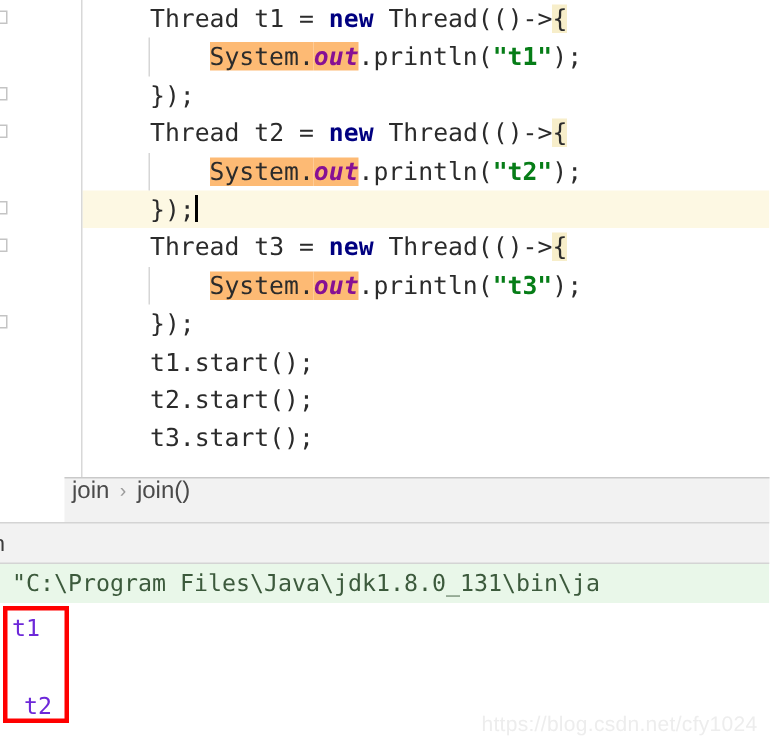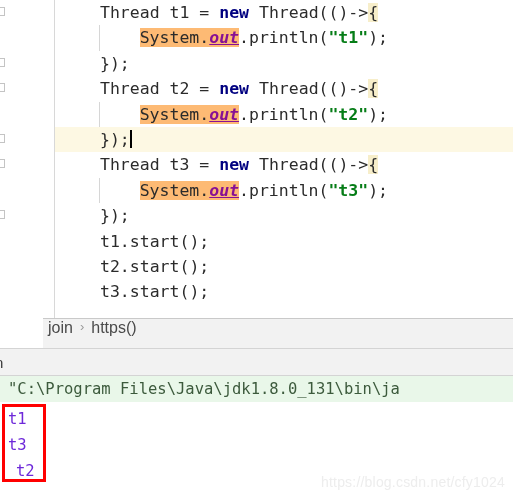--- a/index.html
+++ b/index.html
@@ -73,21 +73,21 @@
     background: #fdf8e3;
   }
   .indent-guide {
     position: absolute;
     width: 1px;
     background: #d6d6d6;
   }
 
   
   .kw     { color: #000080; font-weight: bold; }
-  .field  { color: #871094; font-weight: bold; font-style: italic; text-decoration: underline; }
+  .field  { color: #871094; font-weight: bold; font-style: italic; }
   .str    { color: #067d17; font-weight: bold; }
   .hl     { background: #fdba74; }
   .brace-hl { background: #f7eeca; }
   .plain  { color: #2b2b2b; }
 
   .caret {
     display: inline-block;
     width: 2px;
     height: 18px;
     background: #000000;
@@ -206,29 +206,28 @@
       <div class="fold-marker" style="top: 210.2px;"></div>
     </div>
 
   <div id="code"><div class="cline" style="top: 0px; padding-left: 44px;"><span class="plain">Thread t1 = </span><span class="kw">new</span><span class="plain"> Thread(()-&gt;</span><span class="brace-hl">{</span></div><div class="cline" style="top: 25.4px; padding-left: 83.68px;"><span class="hl">System.</span><span class="field hl">out</span><span class="plain">.println(</span><span class="str">"t1"</span><span class="plain">);</span></div><div class="indent-guide" style="left: 43px; top: 25.4px; height: 25.4px;"></div><div class="cline" style="top: 50.8px; padding-left: 44px;"><span class="plain">});</span></div><div class="cline" style="top: 76.2px; padding-left: 44px;"><span class="plain">Thread t2 = </span><span class="kw">new</span><span class="plain"> Thread(()-&gt;</span><span class="brace-hl">{</span></div><div class="cline" style="top: 101.6px; padding-left: 83.68px;"><span class="hl">System.</span><span class="field hl">out</span><span class="plain">.println(</span><span class="str">"t2"</span><span class="plain">);</span></div><div class="indent-guide" style="left: 43px; top: 101.6px; height: 25.4px;"></div><div class="cline" style="top: 127px; padding-left: 44px;"><span class="plain">});</span><span class="caret"></span></div><div class="cline" style="top: 152.4px; padding-left: 44px;"><span class="plain">Thread t3 = </span><span class="kw">new</span><span class="plain"> Thread(()-&gt;</span><span class="brace-hl">{</span></div><div class="cline" style="top: 177.8px; padding-left: 83.68px;"><span class="hl">System.</span><span class="field hl">out</span><span class="plain">.println(</span><span class="str">"t3"</span><span class="plain">);</span></div><div class="indent-guide" style="left: 43px; top: 177.8px; height: 25.4px;"></div><div class="cline" style="top: 203.2px; padding-left: 44px;"><span class="plain">});</span></div><div class="cline" style="top: 228.6px; padding-left: 44px;"><span class="plain">t1.start();</span></div><div class="cline" style="top: 254px; padding-left: 44px;"><span class="plain">t2.start();</span></div><div class="cline" style="top: 279.4px; padding-left: 44px;"><span class="plain">t3.start();</span></div></div>
 
 </div>
 
 <div id="breadcrumb-bar">
   <span class="crumb">join</span>
   <span class="sep">›</span>
-  <span class="crumb">https()</span>
+  <span class="crumb">join()</span>
 </div>
 
 <div id="run-toolbar">
   <span class="clipped-label">n</span>
 </div>
 
 <div id="console">
   <div class="console-line cmd-line" style="top:0px;">"C:\Program Files\Java\jdk1.8.0_131\bin\ja</div>
   <div class="console-line out-line" style="top:30px;">t1</div>
-  <div class="console-line out-line" style="top:56px;">t3</div>
   <div class="console-line out-line" style="top:82px;padding-left:16px;">t2</div>
 </div>
 
 <div id="highlight-box"></div>
 
 <div id="watermark">https://blog.csdn.net/cfy1024</div>
 
 </body></html>

